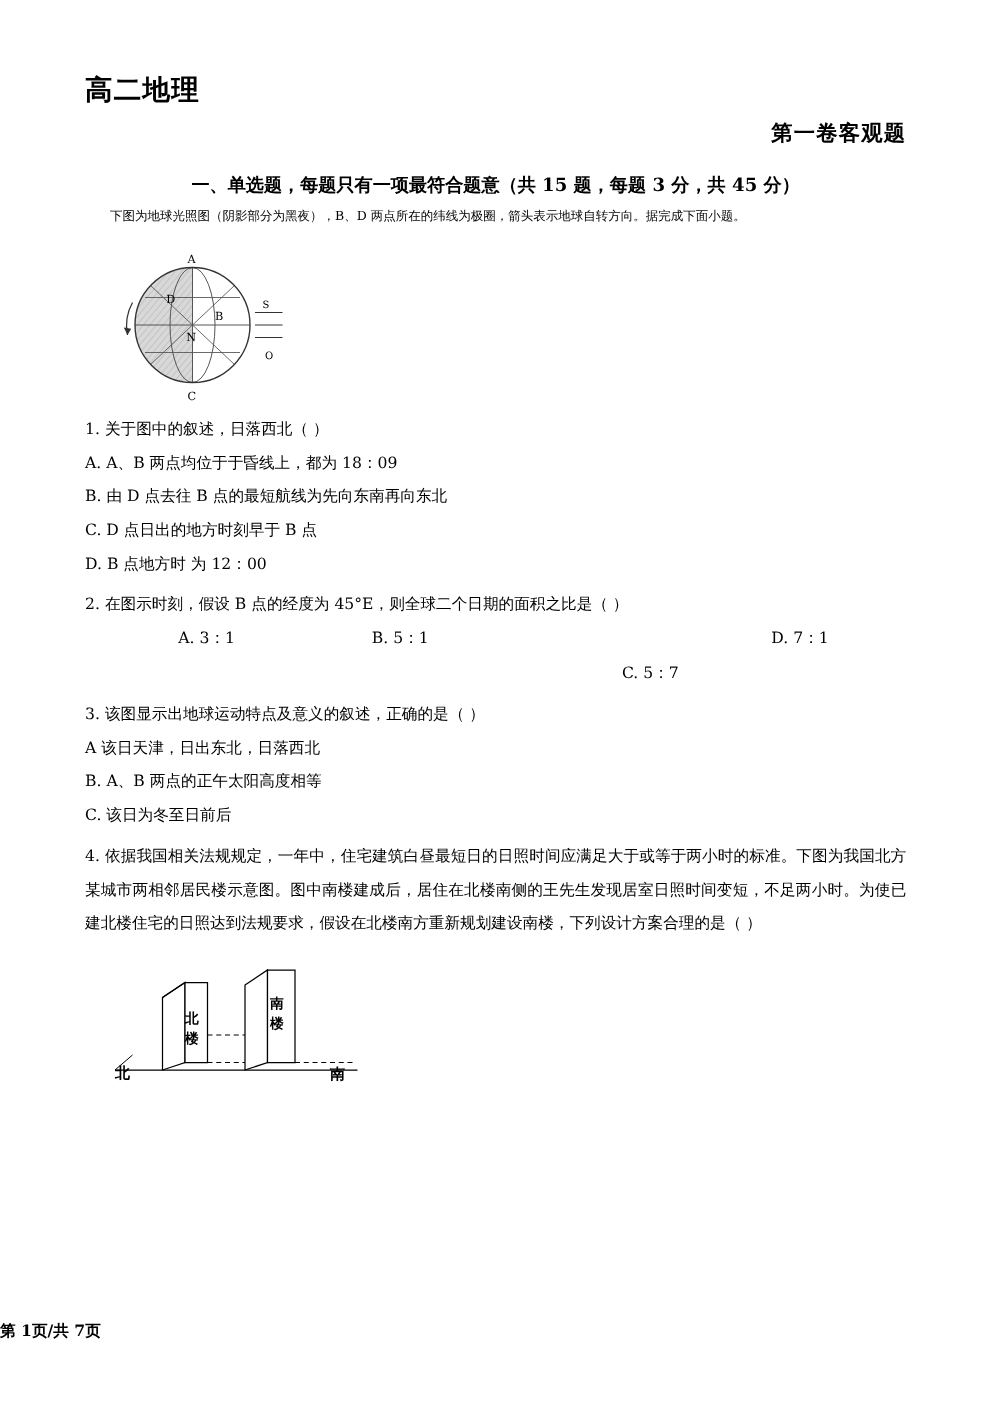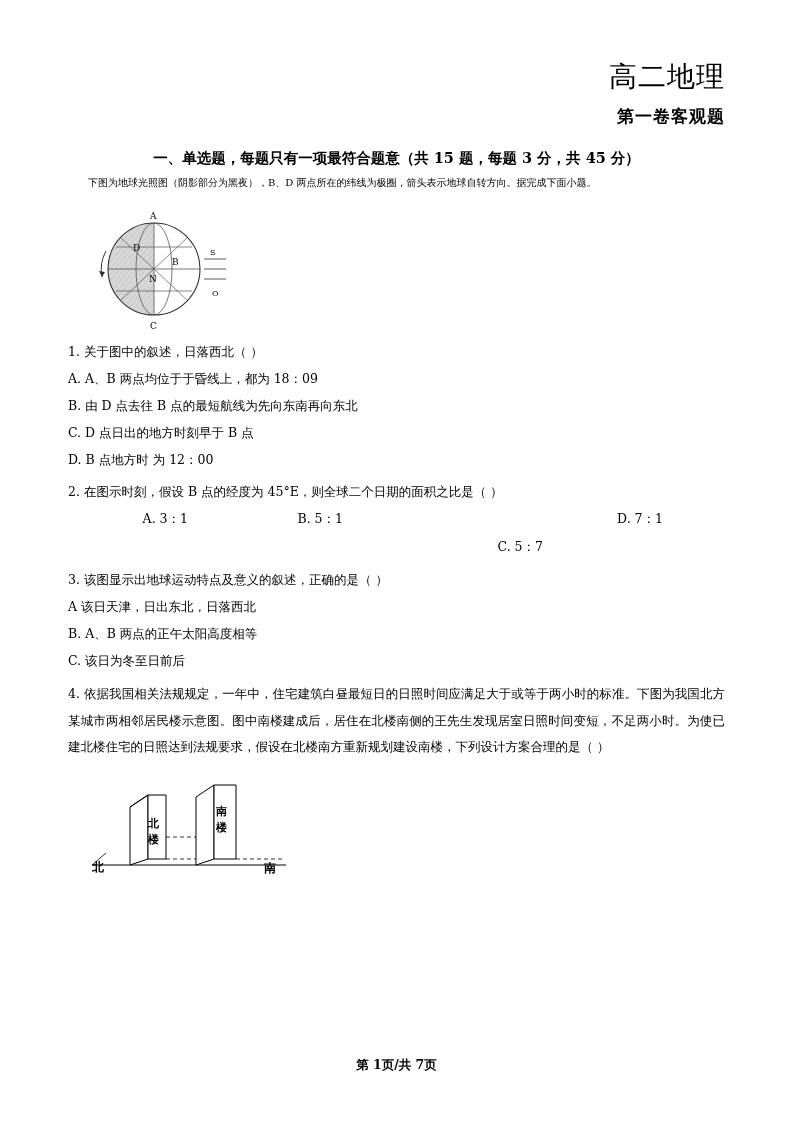--- a/index.html
+++ b/index.html
@@ -17,23 +17,23 @@
   }
   .page {
     position: absolute;
     left: 0; top: 0;
     width: 793px;
     height: 1122px;
     box-sizing: border-box;
     padding: 56px 68px 40px 68px;
   }
   .doc-title {
-    text-align: right;
-    font-size: 28px;
-    font-weight: normal;
+    text-align: left;
+    font-size: 22px;
+    font-weight: bold;
     line-height: 1.5;
     margin: 0 0 2px 0;
     letter-spacing: 1px;
   }
   .doc-subtitle {
     text-align: right;
     font-size: 17px;
     font-weight: bold;
     line-height: 1.5;
     margin: 6px 0 14px 0;
@@ -88,21 +88,20 @@
     margin: 10px 0 0 18px;
     width: 240px;
     height: 105px;
     position: relative;
   }
   .footer {
     position: absolute;
     left: 0;
     right: 0;
     bottom: 48px;
-    text-align: center;
     font-size: 12.5px;
     font-weight: bold;
     font-family: "DejaVu Serif", "Liberation Serif", serif;
   }
 </style>
 </head>
 <body>
 
 <div class="page">
 

